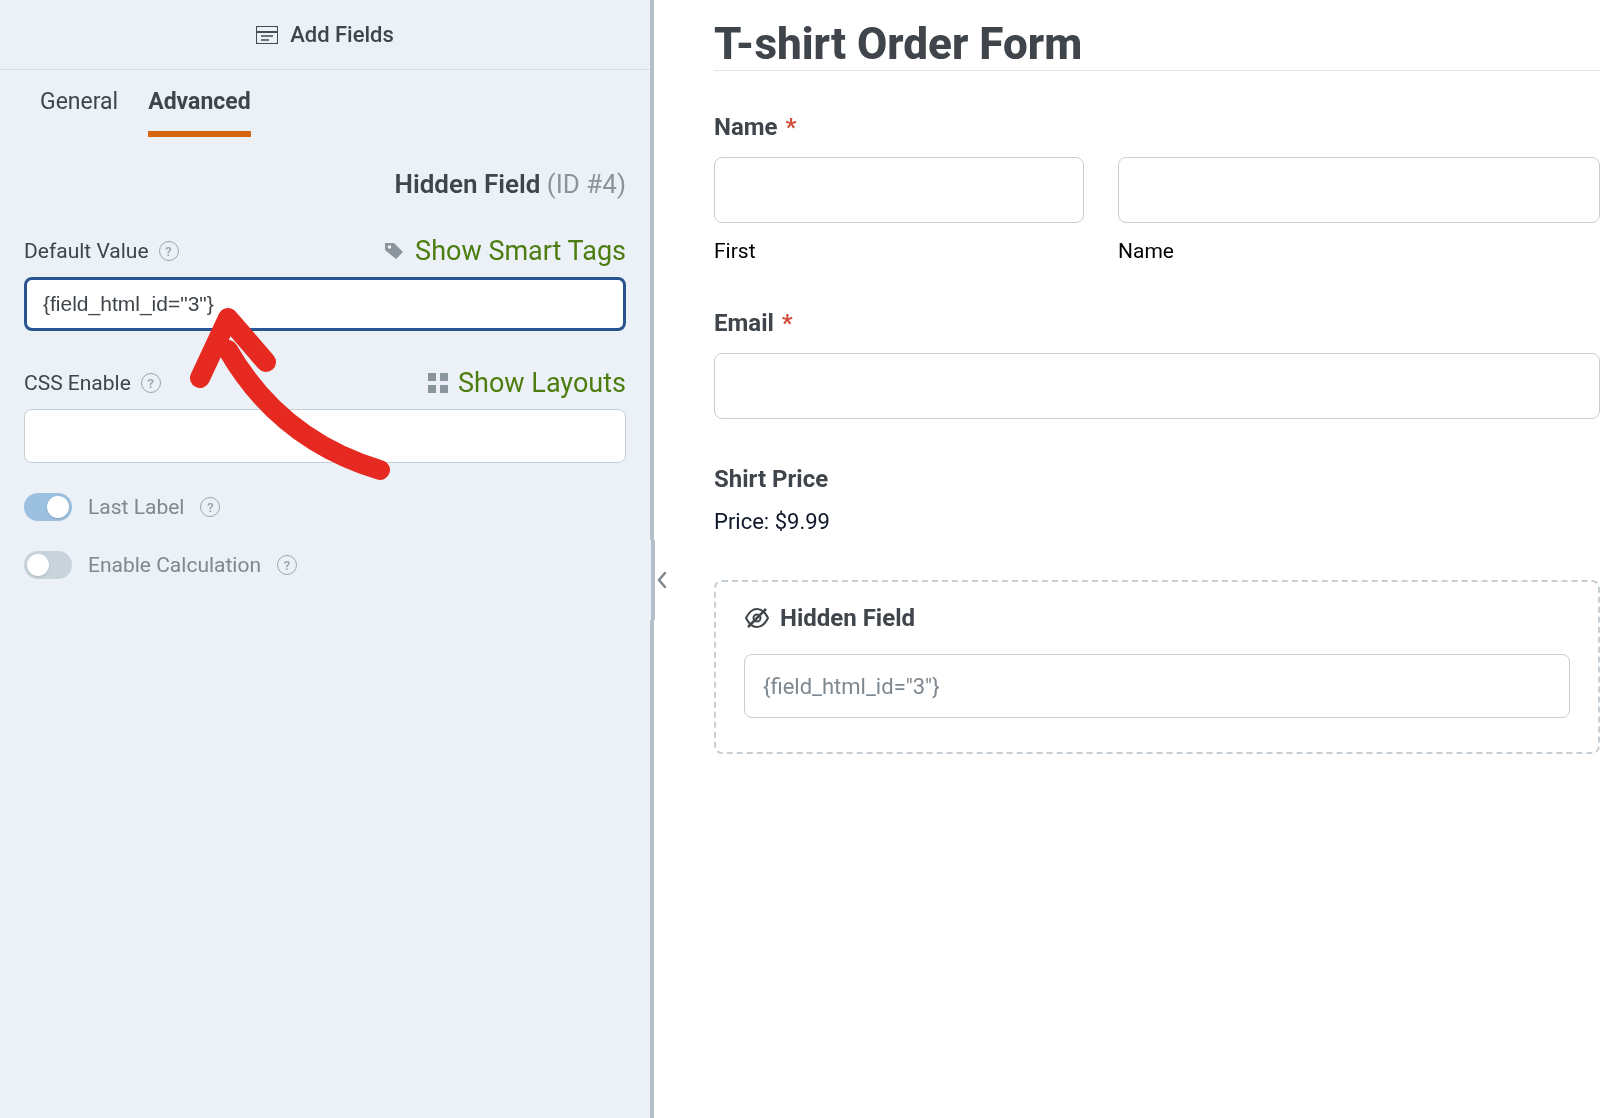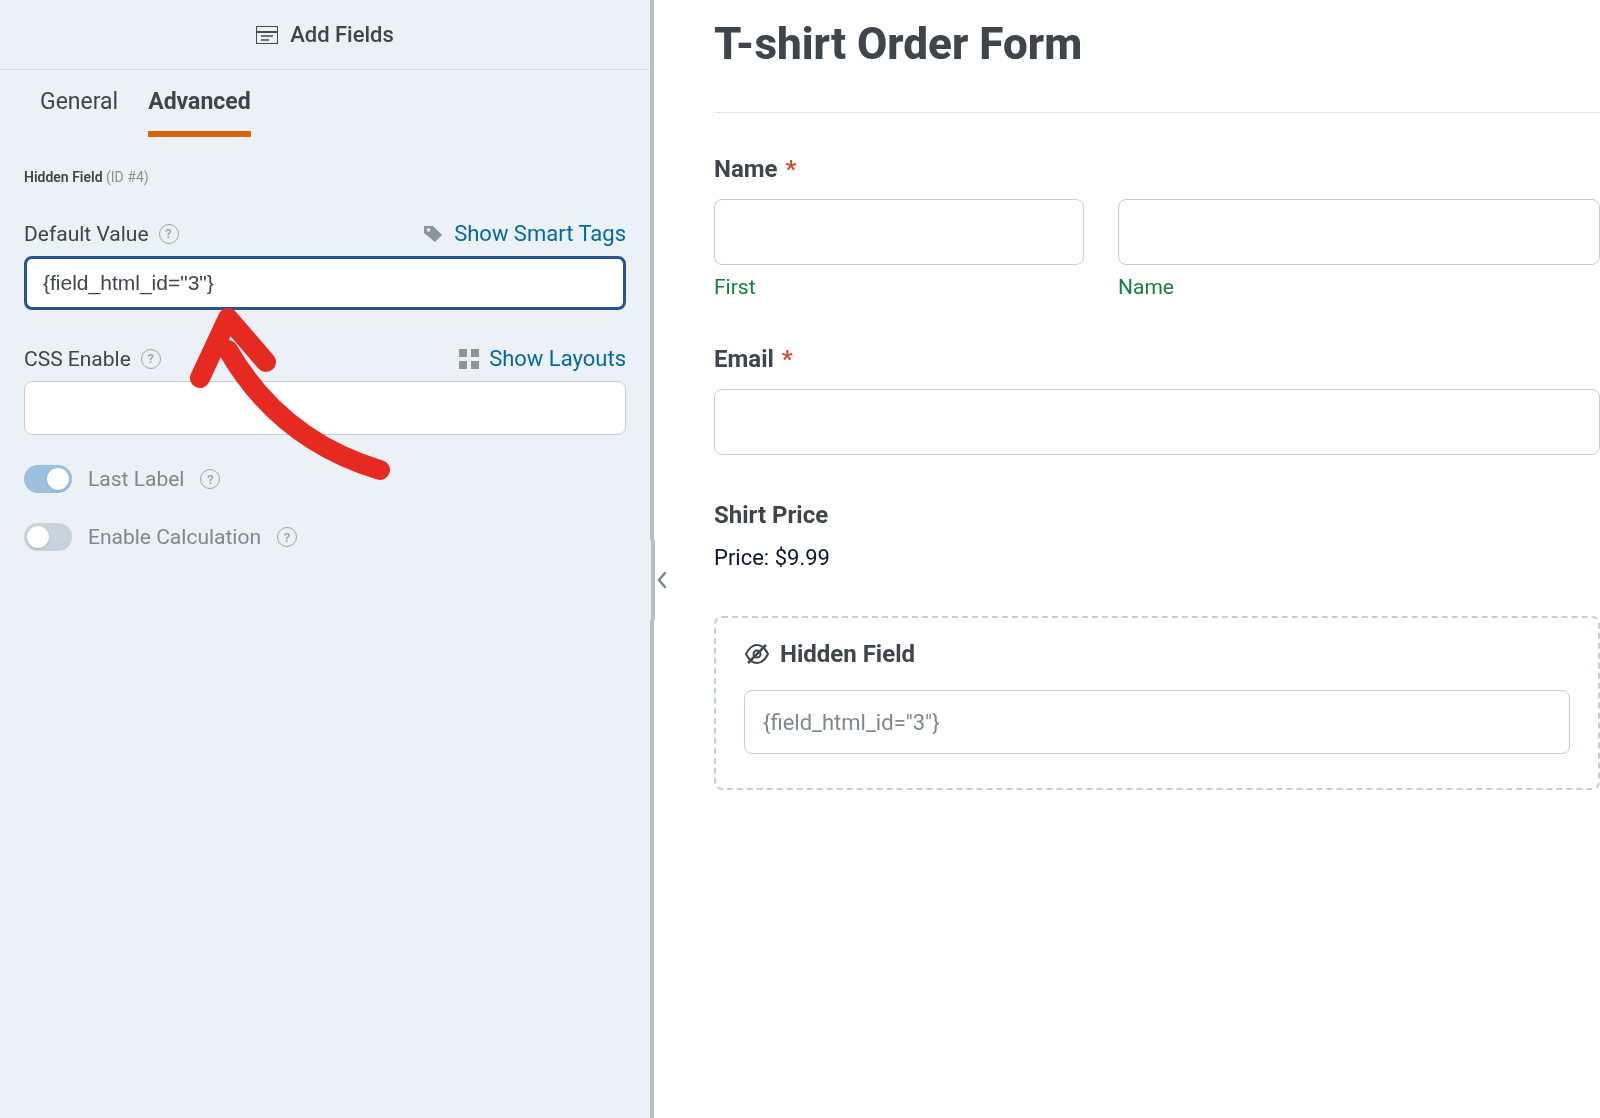--- a/index.html
+++ b/index.html
@@ -48,24 +48,25 @@
   padding-bottom: 16px;
   cursor: pointer;
 }
 .sub-tab.active {
   font-weight: 700;
   color: #3f454a;
   border-bottom: 6px solid #d6650f;
 }
 .panel-body { padding: 32px 24px 0 24px; }
 .field-header {
-  font-size: 14px;
+  font-size: 26px;
   font-weight: 600;
   color: #3f454a;
   margin-bottom: 36px;
+  text-align: right;
 }
 .field-header .muted { font-weight: 400; color: #8a949c; }
 .setting-row { margin-bottom: 28px; }
 .setting-label-row {
   display: flex;
   align-items: center;
   justify-content: space-between;
   margin-bottom: 10px;
 }
 .setting-label {
@@ -76,21 +77,21 @@
   gap: 10px;
 }
 .help-icon {
   width: 20px; height: 20px; border-radius: 50%;
   border: 1.5px solid #9aa6af; color: #9aa6af;
   display: inline-flex; align-items: center; justify-content: center;
   font-size: 13px; font-weight: 600;
 }
 .right-action {
   display: flex; align-items: center; gap: 10px;
-  font-size: 22px; color: #0369a1; cursor: pointer;
+  font-size: 27px; color: #4d7c0f; cursor: pointer;
 }
 .right-action .aicon { color: #8b959d; }
 .text-input {
   width: 100%;
   height: 54px;
   border: 1px solid #c7cfd6;
   border-radius: 8px;
   padding: 0 16px;
   font-size: 21px;
   color: #3f454a;
@@ -150,21 +151,20 @@
 
 .right-panel {
   flex: 1;
   padding: 18px 0 0 60px;
   overflow: hidden;
 }
 .form-title {
   font-size: 44px;
   font-weight: 800;
   color: #3f454a;
-  margin-bottom: 42px;
 }
 .hr { height: 1px; background: #e3e7ea; margin-bottom: 42px; width: 100%; }
 .field-group { margin-bottom: 46px; }
 .fg-label {
   font-size: 24px; font-weight: 700; color: #3f454a;
   margin-bottom: 16px;
 }
 .req-star { color: #d34a38; margin-left: 8px; font-weight: 700; }
 .name-row { display: flex; gap: 34px; }
 .name-col { display: flex; flex-direction: column; }
@@ -172,21 +172,21 @@
 .name-col:last-child { flex: 1; min-width: 0; }
 .preview-input {
   height: 66px;
   border: 1.5px solid #c7cfd6;
   border-radius: 8px;
   padding: 0 16px;
   font-size: 21px;
   background: #fff;
   width: 100%;
 }
-.sublabel { font-size: 21px; color: #15803d; margin-top: 10px; }
+.sublabel { font-size: 21px; color: #000000; margin-top: 16px; }
 .price-line { font-size: 22px; color: #0f172a; margin-top: 12px; }
 .hidden-box {
   border: 2px dashed #c7cfd6;
   border-radius: 8px;
   padding: 22px 28px 34px 28px;
   margin-top: 10px;
 }
 .hidden-title {
   display: flex; align-items: center; gap: 10px;
   font-size: 24px; font-weight: 700; color: #3f454a;

